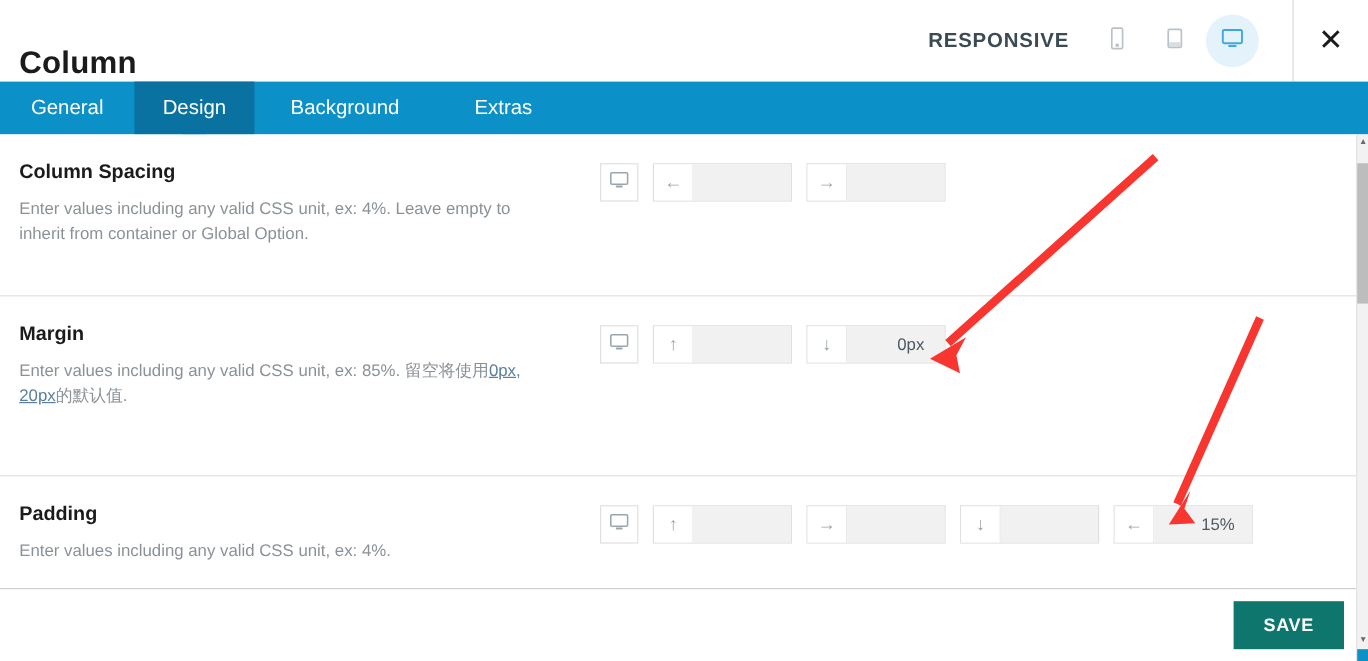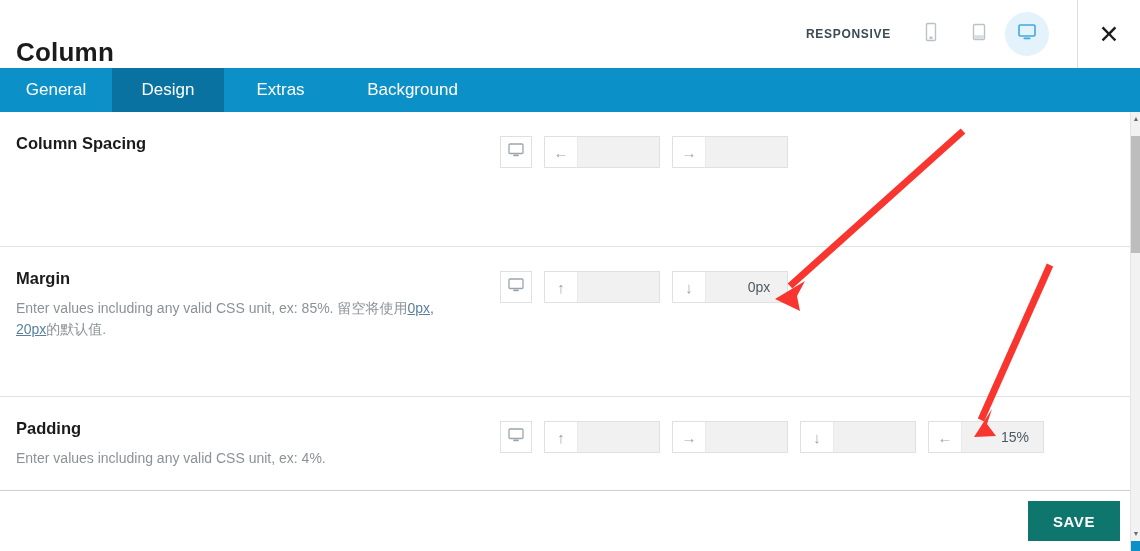--- a/index.html
+++ b/index.html
@@ -26,21 +26,21 @@
   }
   .header-title {
     font-size: 26px; font-weight: bold; color: #1b1b1b;
     margin-left: 16px; letter-spacing: 0.2px;
     white-space: nowrap;
   }
   .header-right {
     margin-left: auto; display: flex; align-items: center; height: 100%;
   }
   .responsive-label {
-    font-size: 12px; font-weight: bold; color: #3b4a54;
+    font-size: 17px; font-weight: bold; color: #3b4a54;
     letter-spacing: 0.7px; margin-right: 18px;
   }
   .dev-btn {
     width: 44px; height: 44px; border-radius: 50%;
     display: flex; align-items: center; justify-content: center;
     margin-right: 4px; background: transparent;
   }
   .dev-btn.active { background: #e3f2fb; }
   .header-sep {
     width: 1px; height: 68px; background: #dddddd; margin: 0 0 0 24px;
@@ -68,21 +68,21 @@
   .tab.active { background: #0a72a0; }
   .tab.active .tab-arrow {
     position: absolute; bottom: -9px; left: 50%;
     transform: translateX(-50%);
     width: 0; height: 0;
     border-left: 10px solid transparent;
     border-right: 10px solid transparent;
     border-top: 9px solid #0a72a0;
   }
   .tab-general { width: 112px; }
-  .tab-design  { width: 112px; }
+  .tab-design  { width: 100px; }
   .tab-background { width: 151px; }
   .tab-extras  { width: 113px; }
 
   
   .body {
     position: absolute; top: 112px; left: 0;
     width: 1130px; height: 378px;
     background: #ffffff;
     overflow: hidden;
   }
@@ -231,33 +231,34 @@
   </div>
 
   <div class="tabbar">
     <div class="tab tab-general">
       <span>General</span>
     </div>
     <div class="tab tab-design active">
       <span>Design</span>
       <span class="tab-arrow"></span>
     </div>
+    <div class="tab tab-background">
+      <span>Background</span>
+    </div>
     <div class="tab tab-extras">
       <span>Extras</span>
-    </div>
-    <div class="tab tab-background">
-      <span>Background</span>
     </div>
   </div>
 
   <div class="body">
 
     <div class="row row-spacing">
       <div class="row-label">
         <div class="row-title">Column Spacing</div>
+        <div class="row-desc">Enter values including any valid CSS unit, ex: 4%. Leave empty to inherit from container or Global Option.</div>
       </div>
       <div class="row-fields">
         <div class="icon-box">
           <span>
             <svg width="18" height="16" viewBox="0 0 18 16">
               <rect x="2" y="2" width="14" height="9.5" rx="1" fill="none" stroke="#9aa6ad" stroke-width="1.3"></rect>
               <rect x="6.2" y="12.6" width="5.6" height="1.6" rx="0.6" fill="#9aa6ad"></rect>
             </svg>
           </span>
         </div>

